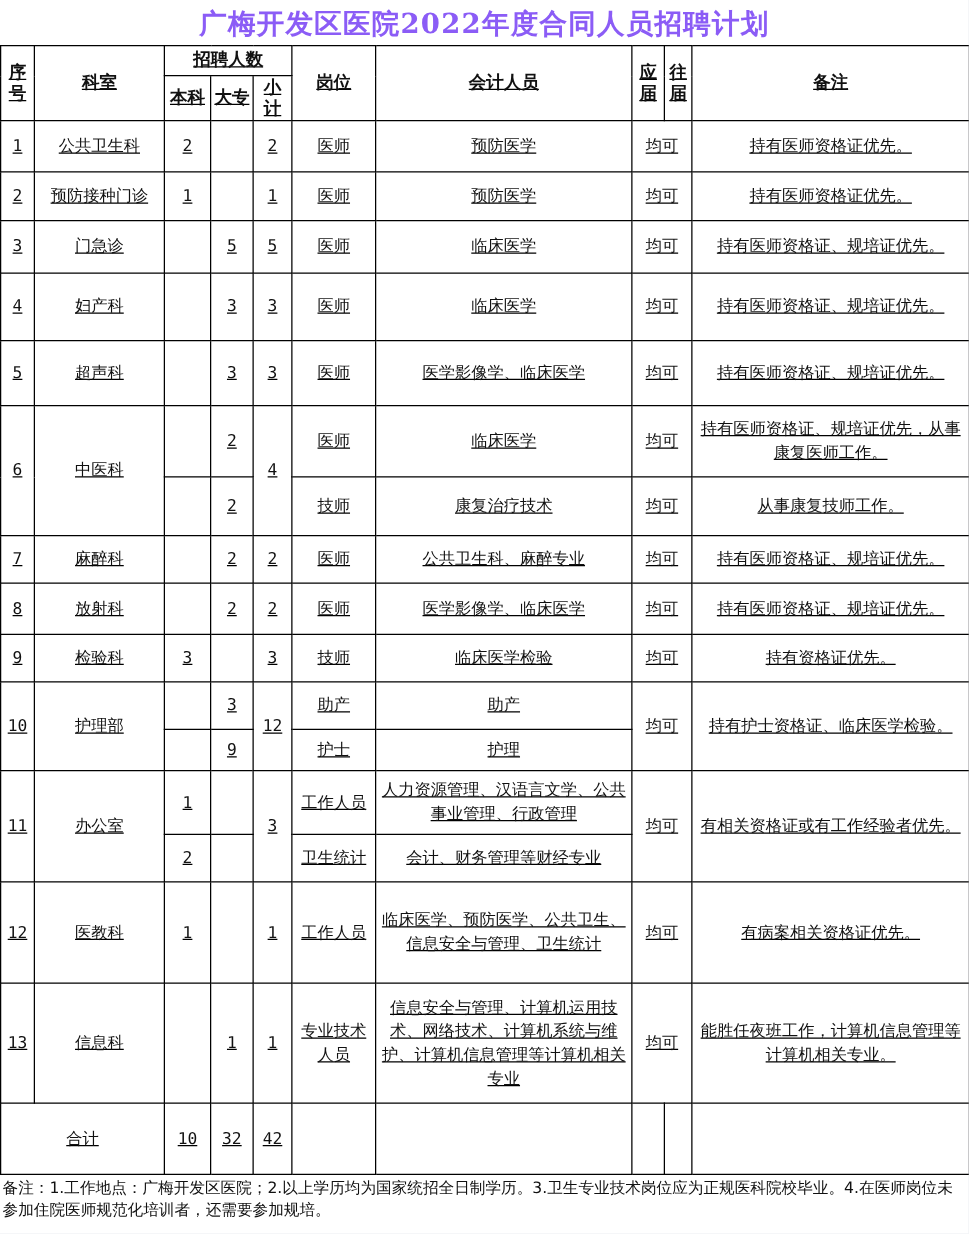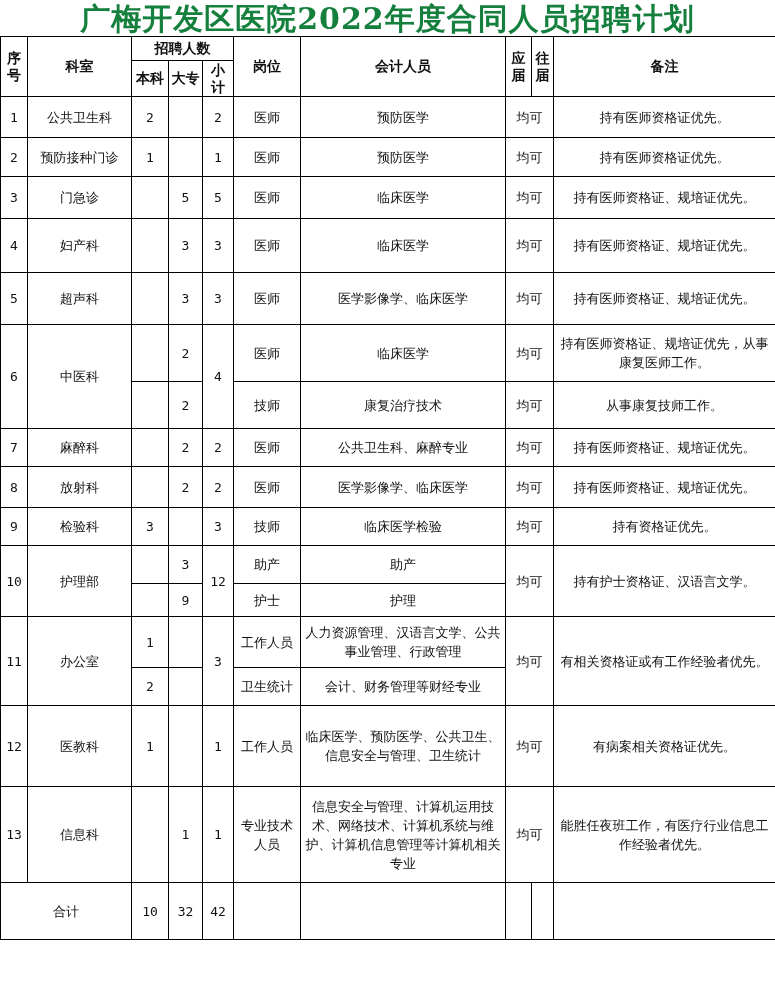--- a/index.html
+++ b/index.html
@@ -1,19 +1,19 @@
 <!DOCTYPE html>
 <html><head>
 <meta charset="utf-8">
 <style>
   html,body{margin:0;padding:0;}
   body{width:775px;height:987px;background:#dfe3ea;font-family:"DejaVu Sans","Liberation Sans",sans-serif;position:relative;overflow:hidden;}
   .sheet{position:absolute;left:0;top:0;width:775px;height:987px;background:#ffffff;}
-  .title{position:absolute;left:0;top:0;width:775px;height:36px;line-height:38px;text-align:center;font-family:"DejaVu Serif","Liberation Serif",serif;font-size:30px;font-weight:bold;color:#15803d;letter-spacing:1px;}
-  table{position:absolute;left:0;top:36px;border-collapse:collapse;table-layout:fixed;width:775px;}
+  .title{position:absolute;left:0;top:0;width:775px;height:36px;line-height:38px;text-align:center;font-family:"DejaVu Serif","Liberation Serif",serif;font-size:22px;font-weight:bold;color:#8b5cf6;letter-spacing:1px;}
+  table{position:absolute;left:0;top:36px;border-collapse:collapse;table-layout:fixed;width:775px;text-decoration:underline;}
   td{border:1.5px solid #000;text-align:center;vertical-align:middle;font-size:13px;color:#111;padding:0 2px;line-height:19px;overflow:hidden;}
   td.hd{font-weight:bold;font-size:14px;line-height:17px;}
   td.num{font-family:"DejaVu Sans Mono","Liberation Mono",monospace;font-size:13px;}
   .note{position:absolute;left:0;top:937px;width:771px;padding:4px 2px;font-size:12.5px;line-height:18px;color:#111;}
 </style>
 </head>
 <body>
 
 <div class="sheet">
   <div class="title">广梅开发区医院2022年度合同人员招聘计划</div>
@@ -161,21 +161,21 @@
 
     <tr style="height:38px">
       <td class="num" rowspan="2">10</td>
       <td rowspan="2">护理部</td>
       <td class="num"></td>
       <td class="num">3</td>
       <td class="num" rowspan="2">12</td>
       <td>助产</td>
       <td>助产</td>
       <td colspan="2" rowspan="2">均可</td>
-      <td rowspan="2">持有护士资格证、汉语言文学。</td>
+      <td rowspan="2">持有护士资格证、临床医学检验。</td>
     </tr>
     <tr style="height:33px">
       <td class="num"></td>
       <td class="num">9</td>
       <td>护士</td>
       <td>护理</td>
     </tr>
 
     <tr style="height:51px">
       <td class="num" rowspan="2">11</td>
@@ -209,30 +209,31 @@
 
     <tr style="height:96px">
       <td class="num">13</td>
       <td>信息科</td>
       <td class="num"></td>
       <td class="num">1</td>
       <td class="num">1</td>
       <td>专业技术人员</td>
       <td>信息安全与管理、计算机运用技术、网络技术、计算机系统与维护、计算机信息管理等计算机相关专业</td>
       <td colspan="2">均可</td>
-      <td>能胜任夜班工作，有医疗行业信息工作经验者优先。</td>
+      <td>能胜任夜班工作，计算机信息管理等计算机相关专业。</td>
     </tr>
 
     <tr style="height:57px">
       <td colspan="2">合计</td>
       <td class="num">10</td>
       <td class="num">32</td>
       <td class="num">42</td>
       <td></td>
       <td></td>
       <td></td>
       <td></td>
       <td></td>
     </tr>
   </tbody>
     </table>
 
+  <div class="note">备注：1.工作地点：广梅开发区医院；2.以上学历均为国家统招全日制学历。3.卫生专业技术岗位应为正规医科院校毕业。4.在医师岗位未参加住院医师规范化培训者，还需要参加规培。</div>
 </div>
 
 </body></html>

